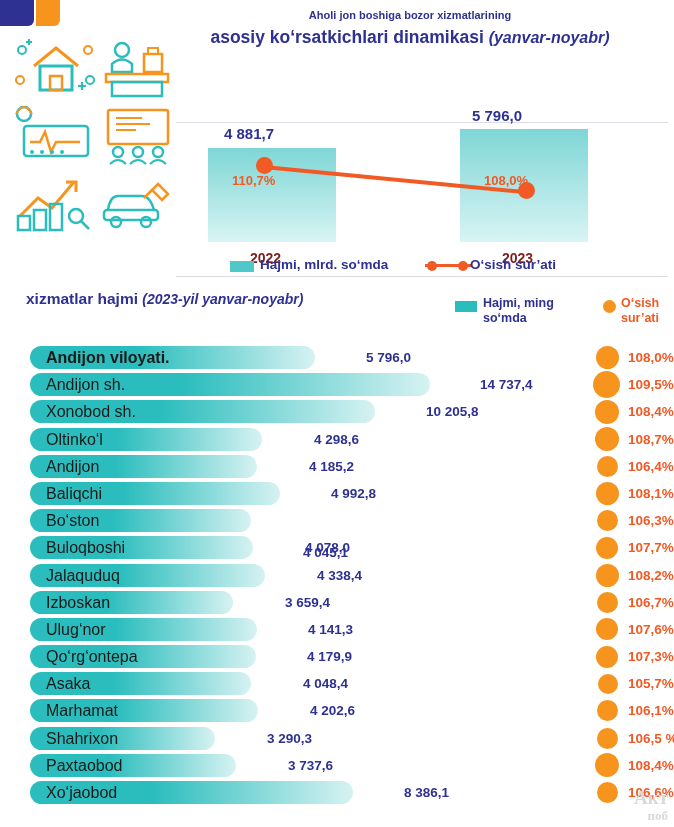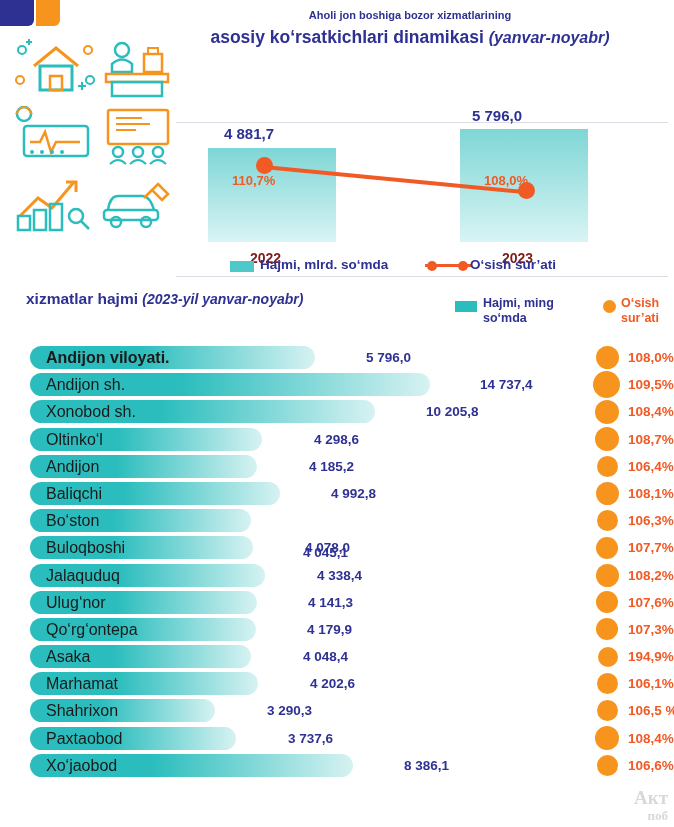--- a/index.html
+++ b/index.html
@@ -299,39 +299,46 @@
         <div class="rowrate">107,7%</div>
       </div>
       <div class="row">
         <div class="rowbar" style="width: 235px;"></div>
         <div class="rowname">Jalaquduq</div>
         <div class="rowval" style="left: 287px;">4 338,4</div>
         <div class="rowdot" style="left: 566px; width: 23px; height: 23px; top: 2px;"></div>
         <div class="rowrate">108,2%</div>
       </div>
       <div class="row">
+        <div class="rowbar" style="width: 203px;"></div>
+        <div class="rowname">Izboskan</div>
+        <div class="rowval" style="left: 255px;">3 659,4</div>
+        <div class="rowdot" style="left: 567px; width: 21px; height: 21px; top: 3px;"></div>
+        <div class="rowrate">106,7%</div>
+      </div>
+      <div class="row">
         <div class="rowbar" style="width: 227px;"></div>
         <div class="rowname">Ulug‘nor</div>
         <div class="rowval" style="left: 278px;">4 141,3</div>
         <div class="rowdot" style="left: 566px; width: 22px; height: 22px; top: 2.5px;"></div>
         <div class="rowrate">107,6%</div>
       </div>
       <div class="row">
         <div class="rowbar" style="width: 226px;"></div>
         <div class="rowname">Qo‘rg‘ontepa</div>
         <div class="rowval" style="left: 277px;">4 179,9</div>
         <div class="rowdot" style="left: 566px; width: 22px; height: 22px; top: 2.5px;"></div>
         <div class="rowrate">107,3%</div>
       </div>
       <div class="row">
         <div class="rowbar" style="width: 221px;"></div>
         <div class="rowname">Asaka</div>
         <div class="rowval" style="left: 273px;">4 048,4</div>
         <div class="rowdot" style="left: 568px; width: 20px; height: 20px; top: 3.5px;"></div>
-        <div class="rowrate">194,9%</div>
+        <div class="rowrate">105,7%</div>
       </div>
       <div class="row">
         <div class="rowbar" style="width: 228px;"></div>
         <div class="rowname">Marhamat</div>
         <div class="rowval" style="left: 280px;">4 202,6</div>
         <div class="rowdot" style="left: 567px; width: 21px; height: 21px; top: 3px;"></div>
         <div class="rowrate">106,1%</div>
       </div>
       <div class="row">
         <div class="rowbar" style="width: 185px;"></div>

